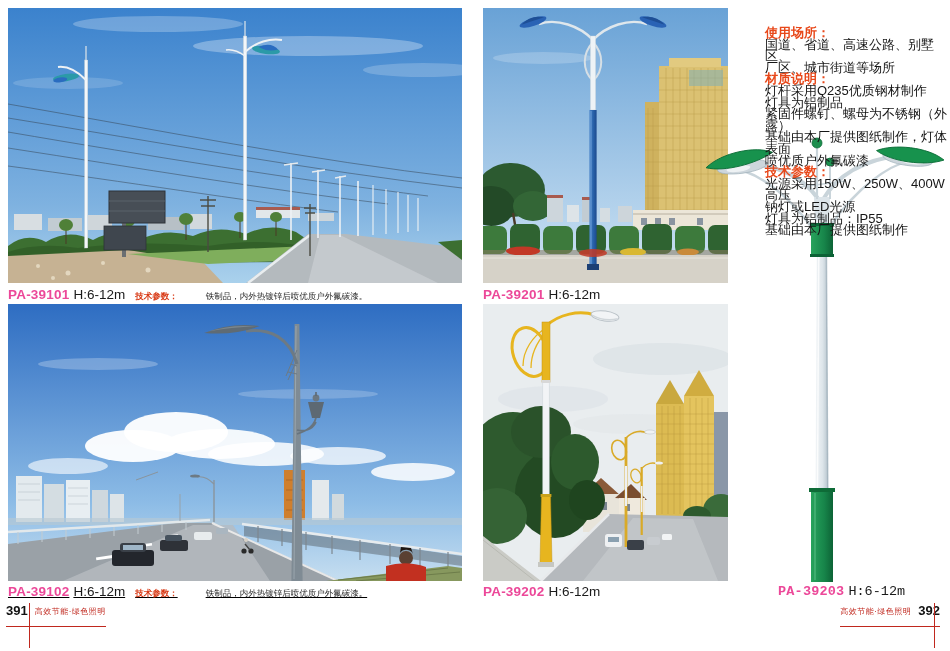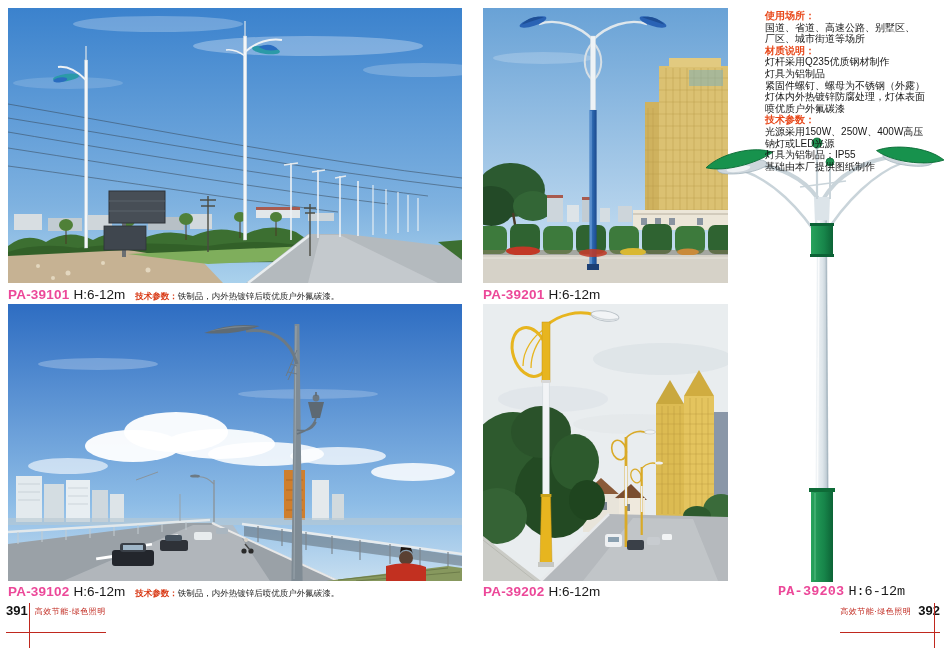--- a/index.html
+++ b/index.html
@@ -9,29 +9,29 @@
     font-family:"Liberation Sans", sans-serif;
   }
   .photo{position:absolute;line-height:0;}
   .photo svg{display:block;}
 
   
   .plabel{position:absolute;white-space:nowrap;line-height:14px;}
   .model{color:#ec4899;font-weight:bold;font-size:13.5px;letter-spacing:0.2px;}
   .pheight{color:#1a1a1a;font-size:13.5px;margin-left:4px;margin-top:32px;}
   .note-l{color:#d93a16;font-size:8.5px;font-weight:bold;margin-left:10px;}
-  .note-t{color:#2a2a2a;font-size:8.5px;}
+  .note-t{color:#2a2a2a;font-size:8.5px;margin-left:28px;}
 
   
-  .specs{position:absolute;left:765px;top:10px;width:182px;font-size:10px;line-height:11.6px;color:#161616;}
+  .specs{position:absolute;left:765px;top:27px;width:182px;font-size:13px;line-height:11.6px;color:#161616;}
   .specs .sh{color:#e8481a;font-weight:bold;}
 
   
   .footer{position:absolute;top:604px;display:flex;align-items:flex-start;
-          border-bottom:1px solid #c0281e;padding-bottom:15px;}
+          border-bottom:1px solid #c0281e;padding-bottom:9px;}
   .footer-left{left:6px;}
   .footer-right{right:10px;}
   .pagenum{font-size:13px;font-weight:bold;color:#111;line-height:13px;}
   .fslogan{font-size:8px;font-weight:normal;color:#c0281e;line-height:9px;margin-top:3px;letter-spacing:0.5px;}
   .footer-left .pagenum{margin-right:7px;}
   .footer-right .pagenum{margin-left:7px;text-align:right;}
   .vline{position:absolute;width:1px;background:#c0281e;top:603px;height:45px;}
   .vline-left{left:29px;}
   .vline-right{left:934px;}
 </style>
@@ -559,34 +559,34 @@
 </div>
 
 <div class="specs">
   <div class="sh">使用场所：</div>
   <div>国道、省道、高速公路、别墅区、</div>
   <div>厂区、城市街道等场所</div>
   <div class="sh">材质说明：</div>
   <div>灯杆采用Q235优质钢材制作</div>
   <div>灯具为铝制品</div>
   <div>紧固件螺钉、螺母为不锈钢（外露）</div>
-  <div>灯体内外热镀锌防腐处理，灯体表面</div>
+  <div>基础由本厂提供图纸制作，灯体表面</div>
   <div>喷优质户外氟碳漆</div>
   <div class="sh">技术参数：</div>
   <div>光源采用150W、250W、400W高压</div>
   <div>钠灯或LED光源</div>
   <div>灯具为铝制品：IP55</div>
   <div>基础由本厂提供图纸制作</div>
 </div>
 
 <div class="plabel" style="left:8px;top:287px;">
   <span class="model">PA-39101</span><span class="pheight">H:6-12m</span><span class="note-l">技术参数：</span><span class="note-t">铁制品，内外热镀锌后喷优质户外氟碳漆。</span>
 </div>
 
-<div class="plabel" style="left:8px;top:584px;">
+<div class="plabel" style="left:8px;top:584px;text-decoration:underline;">
   <span class="model">PA-39102</span><span class="pheight">H:6-12m</span><span class="note-l">技术参数：</span><span class="note-t">铁制品，内外热镀锌后喷优质户外氟碳漆。</span>
 </div>
 
 <div class="plabel" style="left:483px;top:287px;">
   <span class="model">PA-39201</span><span class="pheight">H:6-12m</span>
 </div>
 
 <div class="plabel" style="left:483px;top:584px;">
   <span class="model">PA-39202</span><span class="pheight">H:6-12m</span>
 </div>

